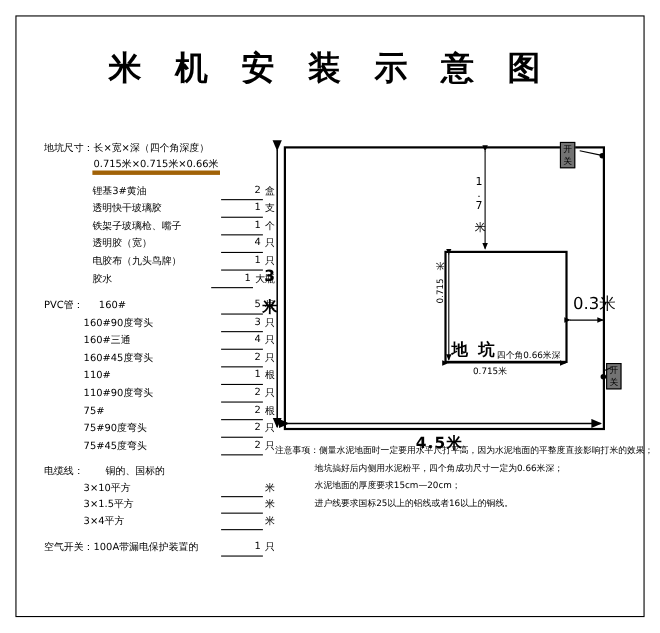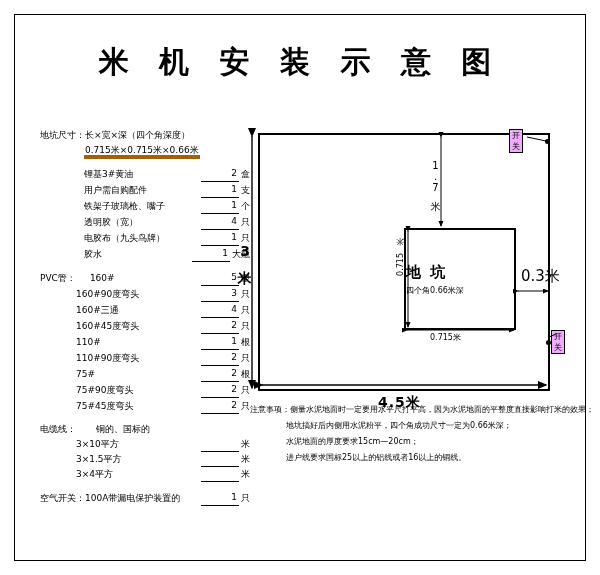--- a/index.html
+++ b/index.html
@@ -79,41 +79,41 @@
     border:2px solid #000;
     box-sizing:border-box;
   }
   .inner-rect{
     position:absolute;
     left:404px;top:228px;
     width:112px;height:102px;
     border:2px solid #000;
     box-sizing:border-box;
     display:flex;
-    flex-direction:column;
-    align-items:flex-start;
+    flex-direction:row;
+    align-items:flex-end;
     justify-content:center;
   }
   .inner-title{
     font-size:15px;
     font-weight:bold;
     letter-spacing:2px;
   }
   .inner-sub{
     font-size:8px;
     margin-top:3px;
     white-space:nowrap;
   }
   
   .switch{
     position:absolute;
     font-size:8px;
     border:1px solid #000;
     padding:0 2px;
-    background:#f0abfc;
+    background:#737373;
     line-height:11px;
   }
   .switch-top{left:509px;top:129px;}
   .switch-bottom{left:551px;top:330px;}
   .sw-dot{
     position:absolute;
     width:5px;height:5px;
     background:#000;
     border-radius:50%;
   }
@@ -198,21 +198,21 @@
     <div class="blockgap"></div>
 
 
     <div class="row indent">
       <span class="lbl">锂基3#黄油</span>
       <span class="lead"></span>
       <span class="val">2</span>
       <span class="unit">盒</span>
     </div>
     <div class="row indent">
-      <span class="lbl">用户需自购配件</span>
+      <span class="lbl">透明快干玻璃胶</span>
       <span class="lead"></span>
       <span class="val">1</span>
       <span class="unit">支</span>
     </div>
     <div class="row indent">
       <span class="lbl">铁架子玻璃枪、嘴子</span>
       <span class="lead"></span>
       <span class="val">1</span>
       <span class="unit">个</span>
     </div>

